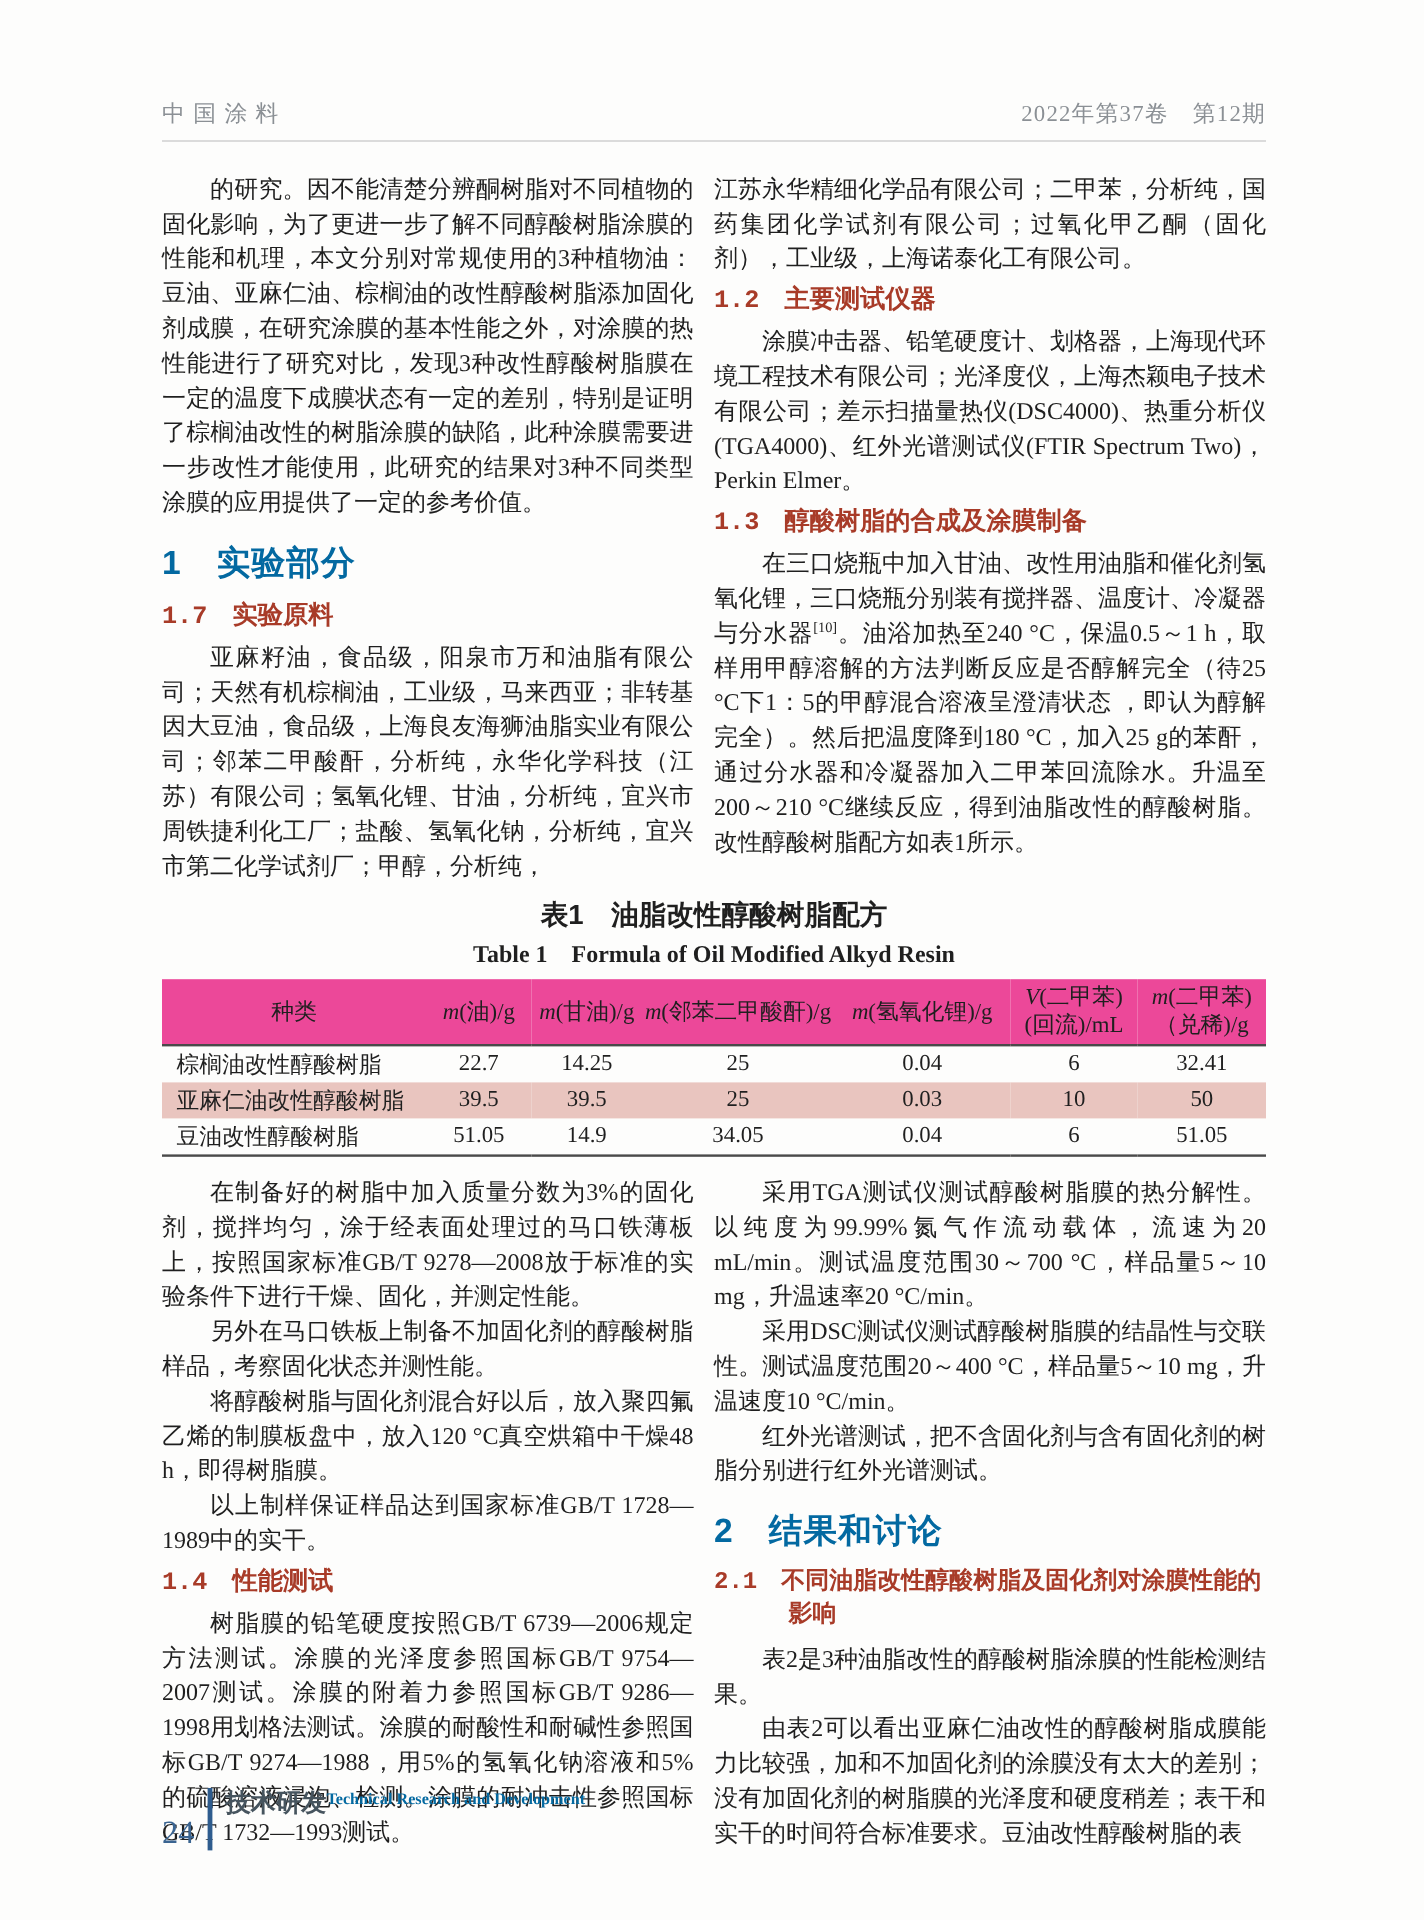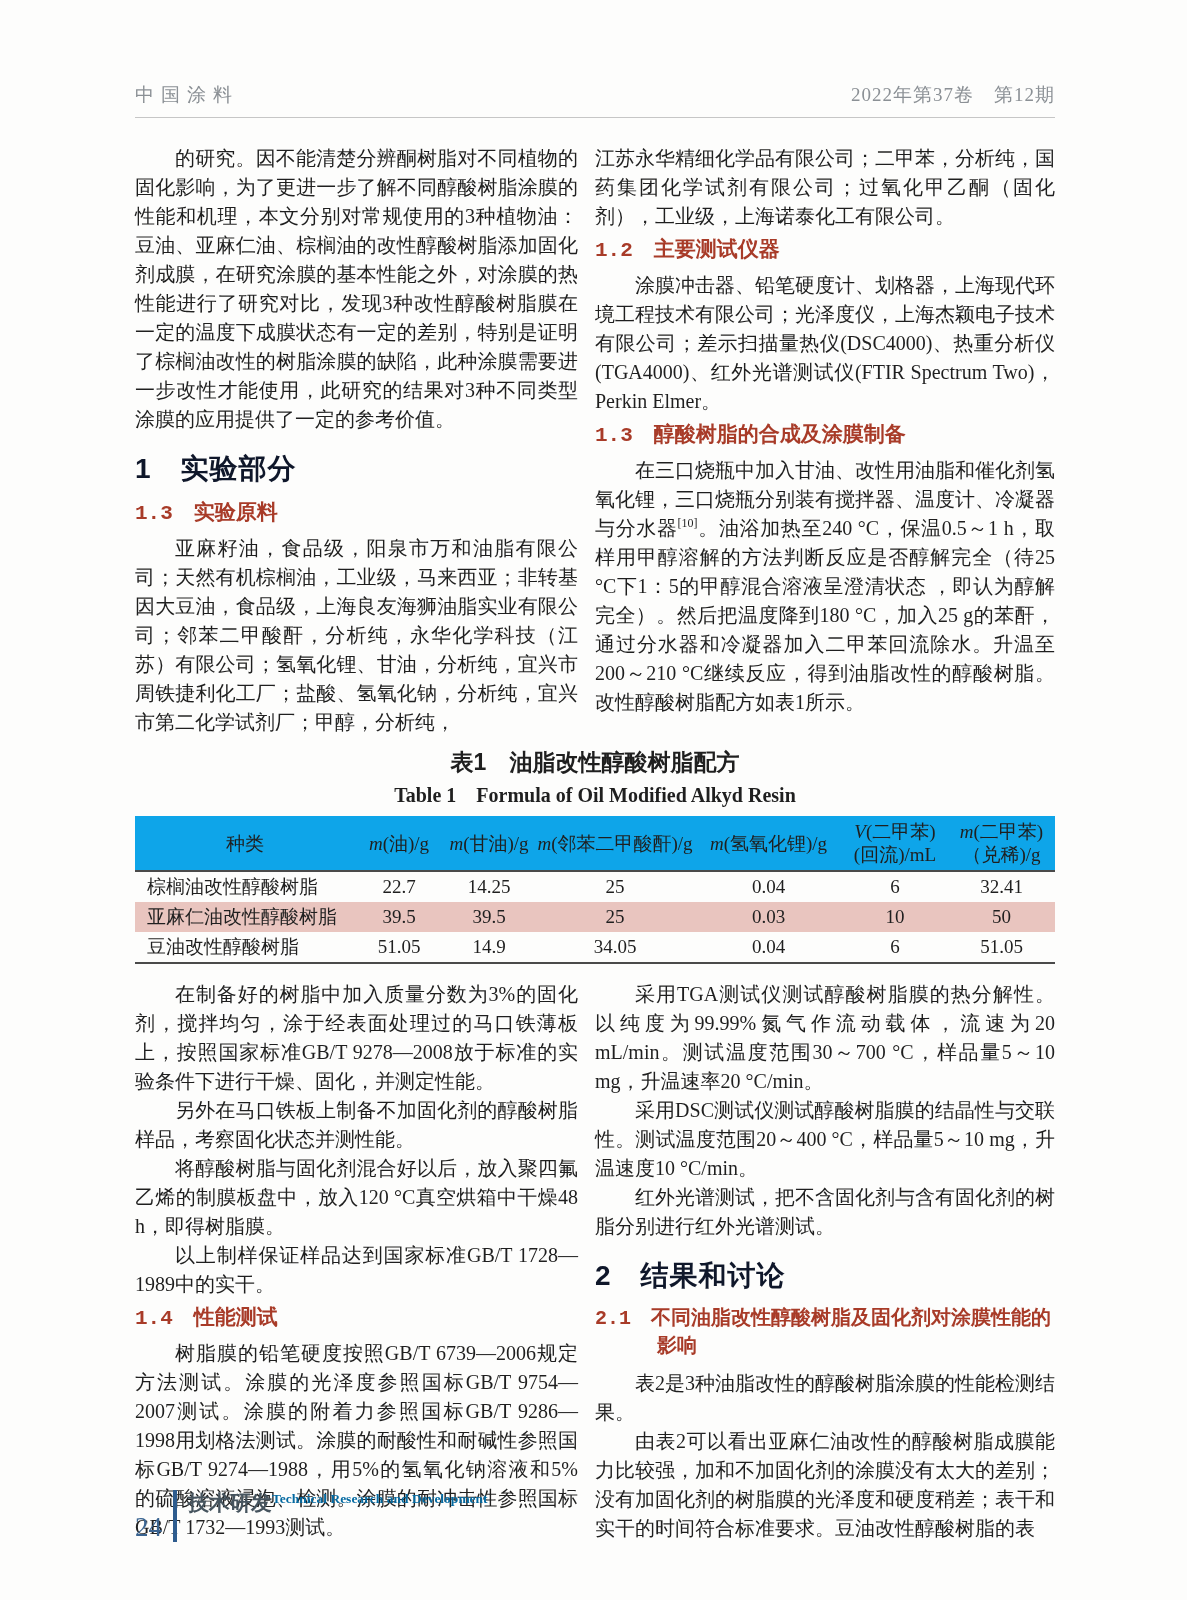--- a/index.html
+++ b/index.html
@@ -25,21 +25,21 @@
   .cols{display:flex;gap:17px;margin-top:26px;}
   .col-l{width:443px;flex:0 0 443px;}
   .col-r{flex:1 1 auto;min-width:0;}
   p.body{
     margin:0;font-size:20px;line-height:29px;
     text-align:justify;text-indent:2em;
   }
   sup.ref{font-size:12px;line-height:0;}
   .h-sec{
     font-family:"Liberation Sans","DejaVu Sans",sans-serif;
-    color:#0f172a;font-weight:bold;font-size:28px;
+    color:#0369a1;font-weight:bold;font-size:28px;
     margin:16px 0 10px 0;letter-spacing:1px;
   }
   .h-sub{
     font-family:Liberation Mono, monospace;
     color:#a83b28;font-weight:bold;font-size:21px;
     margin:4px 0 8px 0;
   }
   .h-sub.hang{padding-left:3.1em;text-indent:-3.1em;font-size:20px;line-height:28px;margin:6px 0 8px 0;}
   
   .tablewrap{margin-top:10px;}
@@ -47,21 +47,21 @@
     text-align:center;font-family:"Liberation Sans","DejaVu Sans",sans-serif;
     font-weight:bold;font-size:23px;margin:0 0 4px 0;
   }
   .tbl-title-en{
     text-align:center;font-weight:bold;font-size:20px;margin:0 0 7px 0;
   }
   table.formula{
     width:920px;border-collapse:collapse;table-layout:fixed;
     font-size:19px;
   }
-  table.formula thead tr{background:#0ea5e9;}
+  table.formula thead tr{background:#ec4899;}
   table.formula thead th{
     font-weight:normal;vertical-align:middle;text-align:center;
     height:50px;padding:2px 2px;line-height:23px;
     border-bottom:2px solid #4a4a4a;
   }
   table.formula tbody td{
     text-align:center;height:30px;padding:0 2px;
   }
   table.formula tbody tr:nth-child(2){background:#e9c5bf;}
   table.formula tbody tr:last-child td{border-bottom:2px solid #4a4a4a;}
@@ -96,21 +96,21 @@
 
   <div class="pageheader">
     <span class="journal">中国涂料</span>
     <span class="issue">2022年第37卷　第12期</span>
   </div>
 
   <div class="cols top">
     <div class="col-l">
       <p class="body">的研究。因不能清楚分辨酮树脂对不同植物的固化影响，为了更进一步了解不同醇酸树脂涂膜的性能和机理，本文分别对常规使用的3种植物油：豆油、亚麻仁油、棕榈油的改性醇酸树脂添加固化剂成膜，在研究涂膜的基本性能之外，对涂膜的热性能进行了研究对比，发现3种改性醇酸树脂膜在一定的温度下成膜状态有一定的差别，特别是证明了棕榈油改性的树脂涂膜的缺陷，此种涂膜需要进一步改性才能使用，此研究的结果对3种不同类型涂膜的应用提供了一定的参考价值。</p>
       <div class="h-sec">1　实验部分</div>
-      <div class="h-sub">1.3　实验原料</div>
+      <div class="h-sub">1.7　实验原料</div>
       <p class="body">亚麻籽油，食品级，阳泉市万和油脂有限公司；天然有机棕榈油，工业级，马来西亚；非转基因大豆油，食品级，上海良友海狮油脂实业有限公司；邻苯二甲酸酐，分析纯，永华化学科技（江苏）有限公司；氢氧化锂、甘油，分析纯，宜兴市周铁捷利化工厂；盐酸、氢氧化钠，分析纯，宜兴市第二化学试剂厂；甲醇，分析纯，</p>
     </div>
     <div class="col-r">
       <p class="body" style="text-indent:0;">江苏永华精细化学品有限公司；二甲苯，分析纯，国药集团化学试剂有限公司；过氧化甲乙酮（固化剂），工业级，上海诺泰化工有限公司。</p>
       <div class="h-sub">1.2　主要测试仪器</div>
       <p class="body">涂膜冲击器、铅笔硬度计、划格器，上海现代环境工程技术有限公司；光泽度仪，上海杰颖电子技术有限公司；差示扫描量热仪(DSC4000)、热重分析仪(TGA4000)、红外光谱测试仪(FTIR Spectrum Two)，Perkin Elmer。</p>
       <div class="h-sub">1.3　醇酸树脂的合成及涂膜制备</div>
       <p class="body"><span>在三口烧瓶中加入甘油、改性用油脂和催化剂氢氧化锂，三口烧瓶分别装有搅拌器、温度计、冷凝器与分水器</span><sup class="ref">[10]</sup><span>。油浴加热至240 °C，保温0.5～1 h，取样用甲醇溶解的方法判断反应是否醇解完全（待25 °C下1：5的甲醇混合溶液呈澄清状态 ，即认为醇解完全）。然后把温度降到180 °C，加入25 g的苯酐，通过分水器和冷凝器加入二甲苯回流除水。升温至200～210 °C继续反应，得到油脂改性的醇酸树脂。改性醇酸树脂配方如表1所示。</span></p>
     </div>
   </div>

